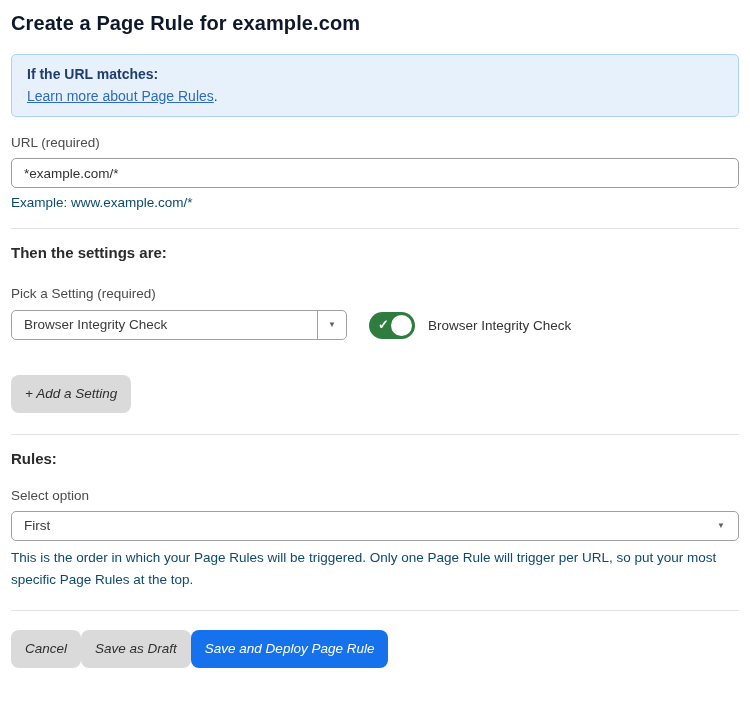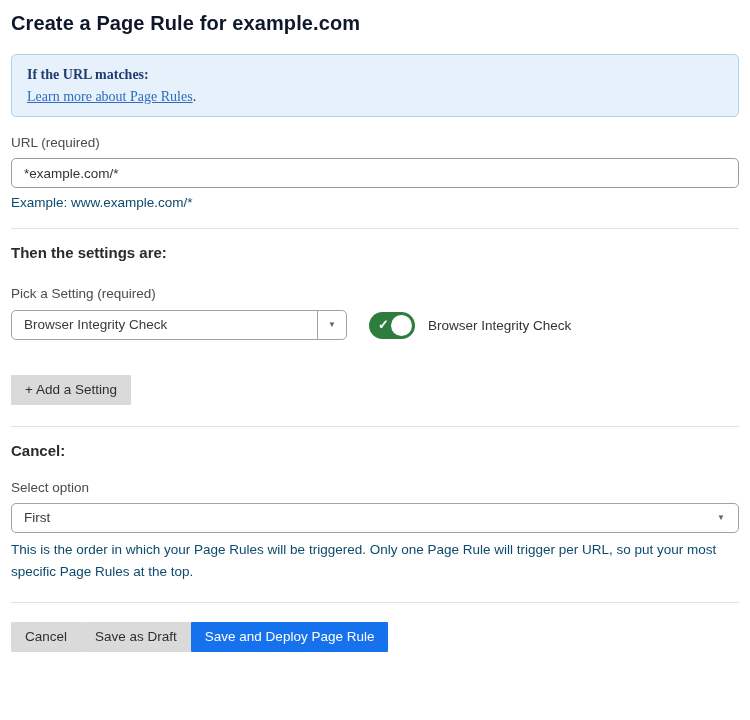--- a/index.html
+++ b/index.html
@@ -24,21 +24,20 @@
 
   .info-box {
     margin-top: 19px;
     background: #e7f1fb;
     border: 1px solid #afd2ee;
     border-radius: 5px;
     padding: 9px 15px;
     color: #1f3d70;
     font-size: 14px;
     line-height: 21.5px;
-    font-family: Liberation Serif, serif;
   }
   .info-heading { font-weight: bold; }
   .info-link { color: #2e6bbf; text-decoration: underline; cursor: pointer; }
   .info-period { color: #1f3d70; }
 
   .field-label {
     margin-top: 17px;
     font-size: 13.5px;
     color: #4b4b4b;
     line-height: 17px;
@@ -152,28 +151,29 @@
     border-radius: 50%;
     background: #ffffff;
   }
   .toggle-label {
     margin-left: 13px;
     font-size: 13.5px;
     color: #333333;
   }
 
   .btn {
-    height: 30px;
+    height: 38px;
     padding: 0 14px;
     border: none;
-    border-radius: 1px;
+    border-radius: 8px;
     font-family: "Liberation Sans", sans-serif;
     font-size: 13.5px;
     cursor: pointer;
     line-height: 28px;
+    font-style: italic;
   }
   .btn.gray { background: #dadada; color: #2f2f2f; }
   .btn.blue { background: #1671ec; color: #ffffff; text-align: right; }
   .btn.add-setting { margin-top: 35px; display: inline-block; }
 
   .order-helper { line-height: 22px; max-width: 728px; }
 
   .footer {
     margin-top: 19px;
     display: flex;
@@ -212,21 +212,21 @@
       <span class="toggle-check">✓</span>
       <span class="toggle-knob"></span>
     </div>
     <span class="toggle-label">Browser Integrity Check</span>
   </div>
 
   <button class="btn gray add-setting">+ Add a Setting</button>
 
   <hr class="divider" style="margin-top:21px;">
 
-  <h2 class="section-heading">Cancel:</h2>
+  <h2 class="section-heading">Rules:</h2>
 
   <div class="field-label order-label">Select option</div>
 
   <div class="combo full">
     <span class="combo-value">First</span>
     <span class="caret-wrap">
       <span class="caret">▼</span>
     </span>
   </div>
 

